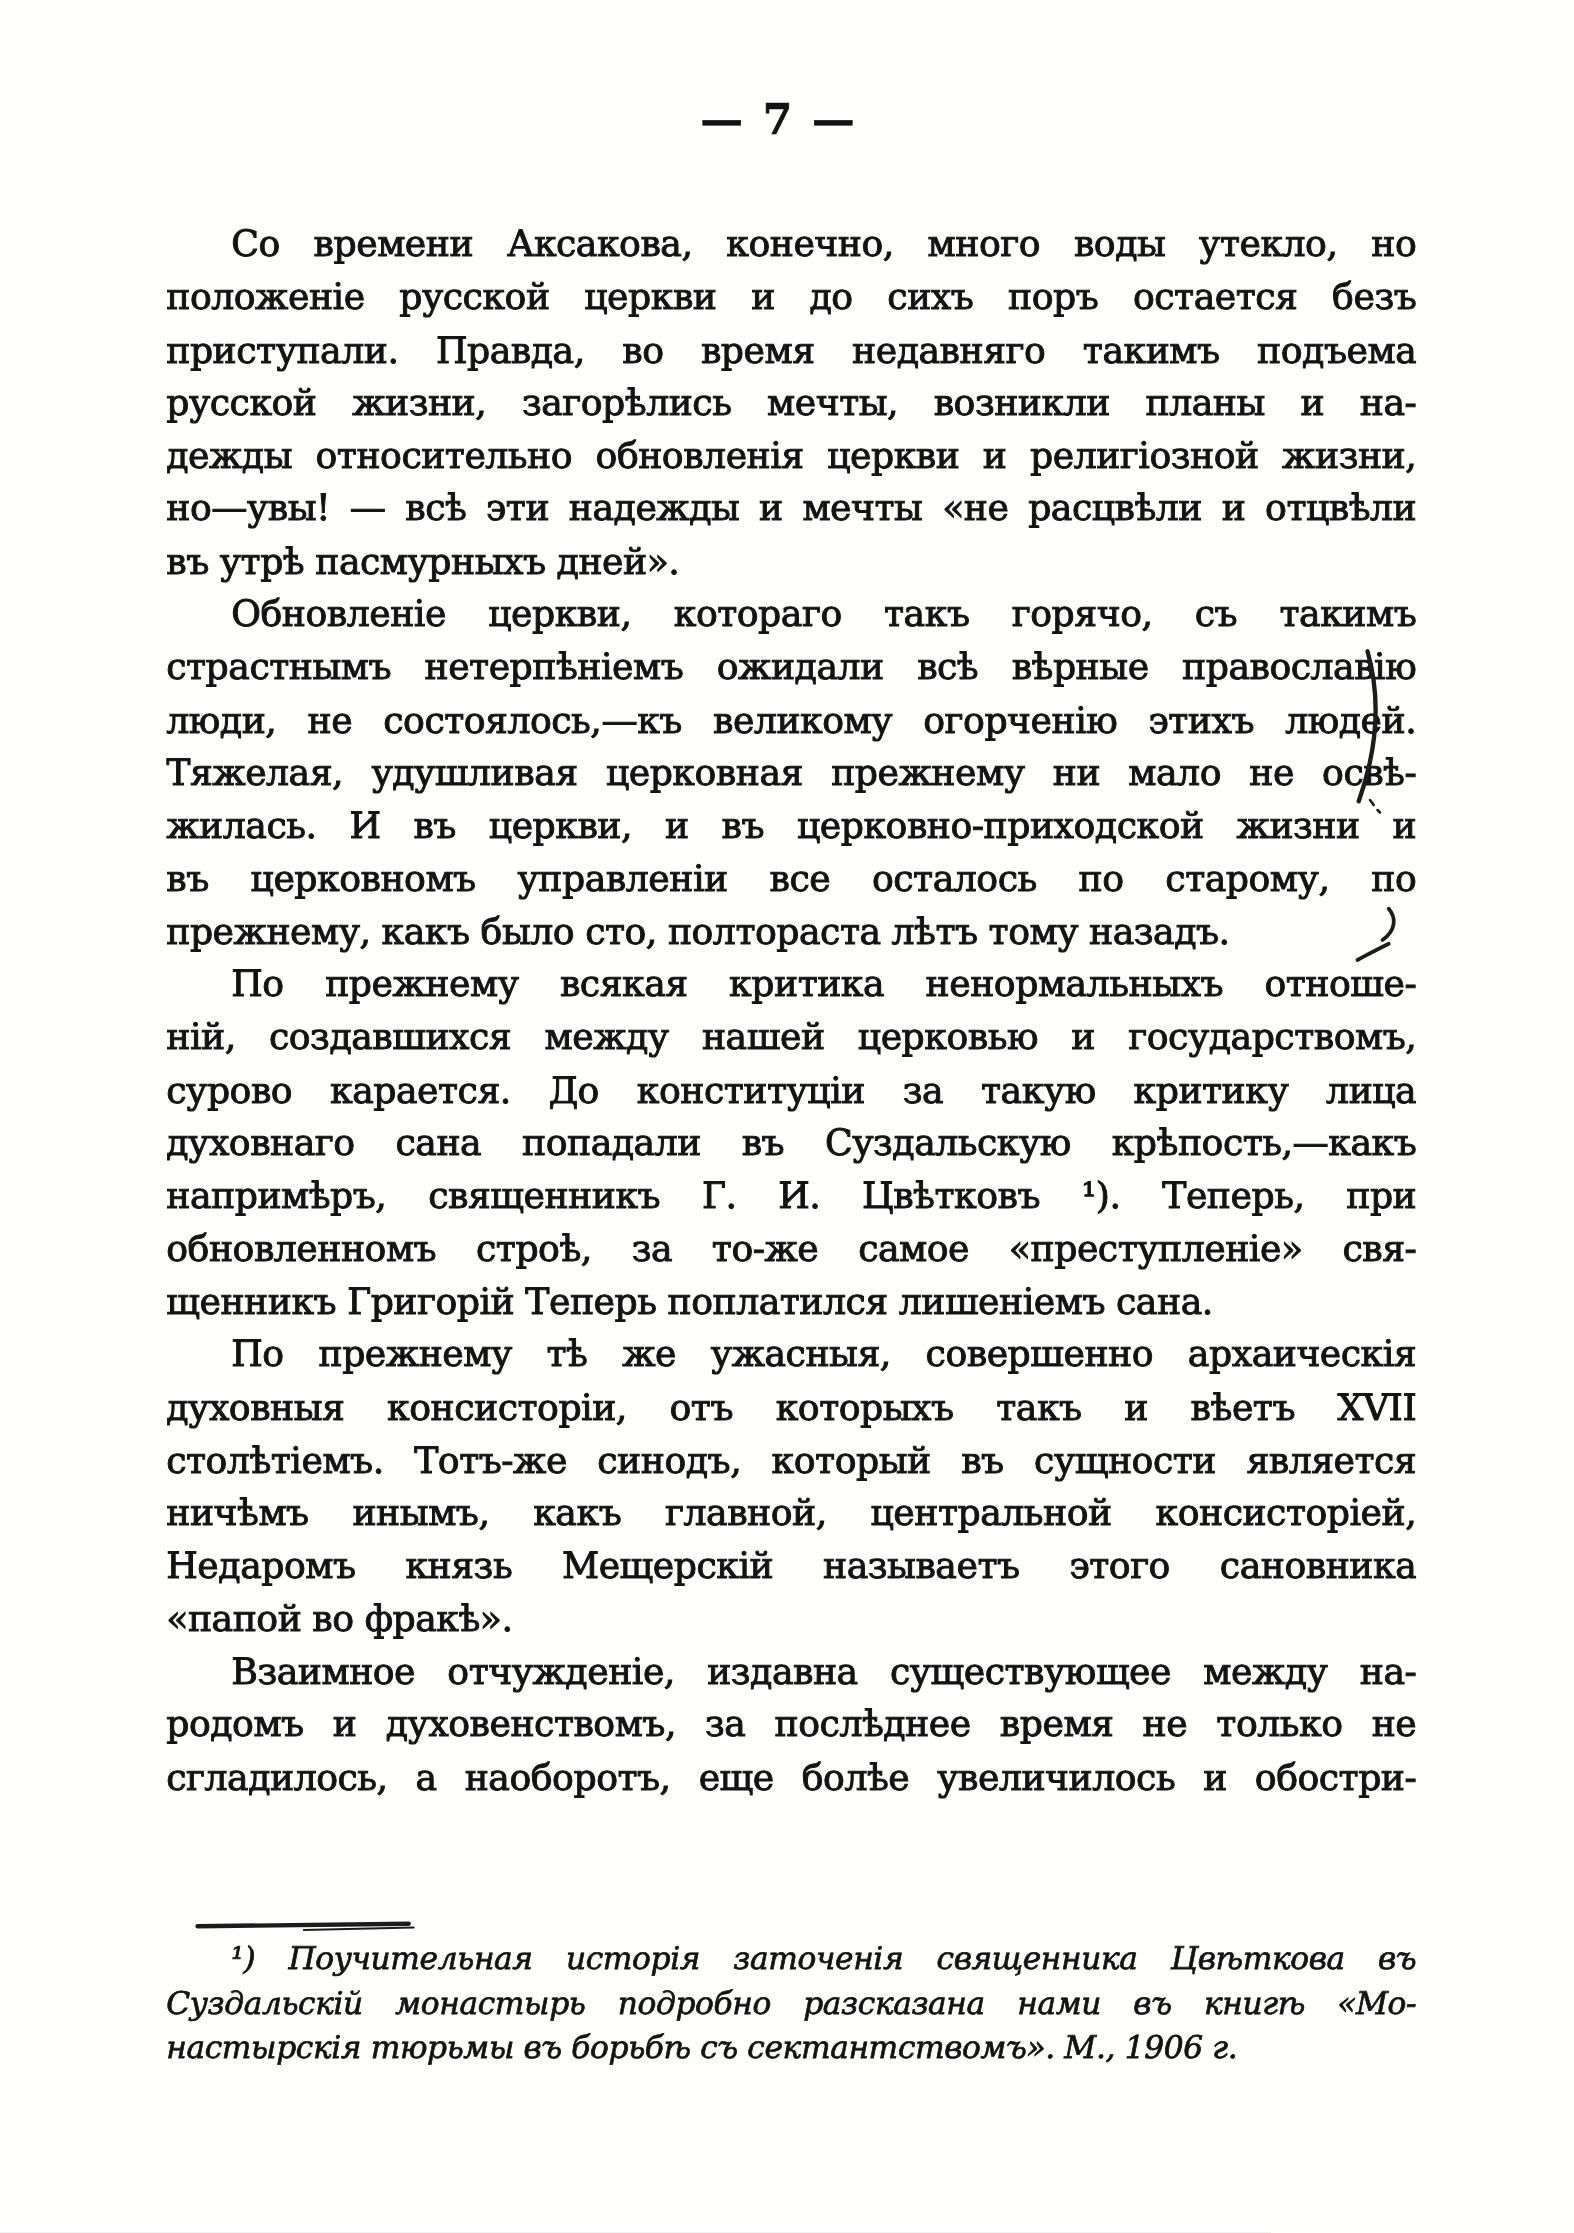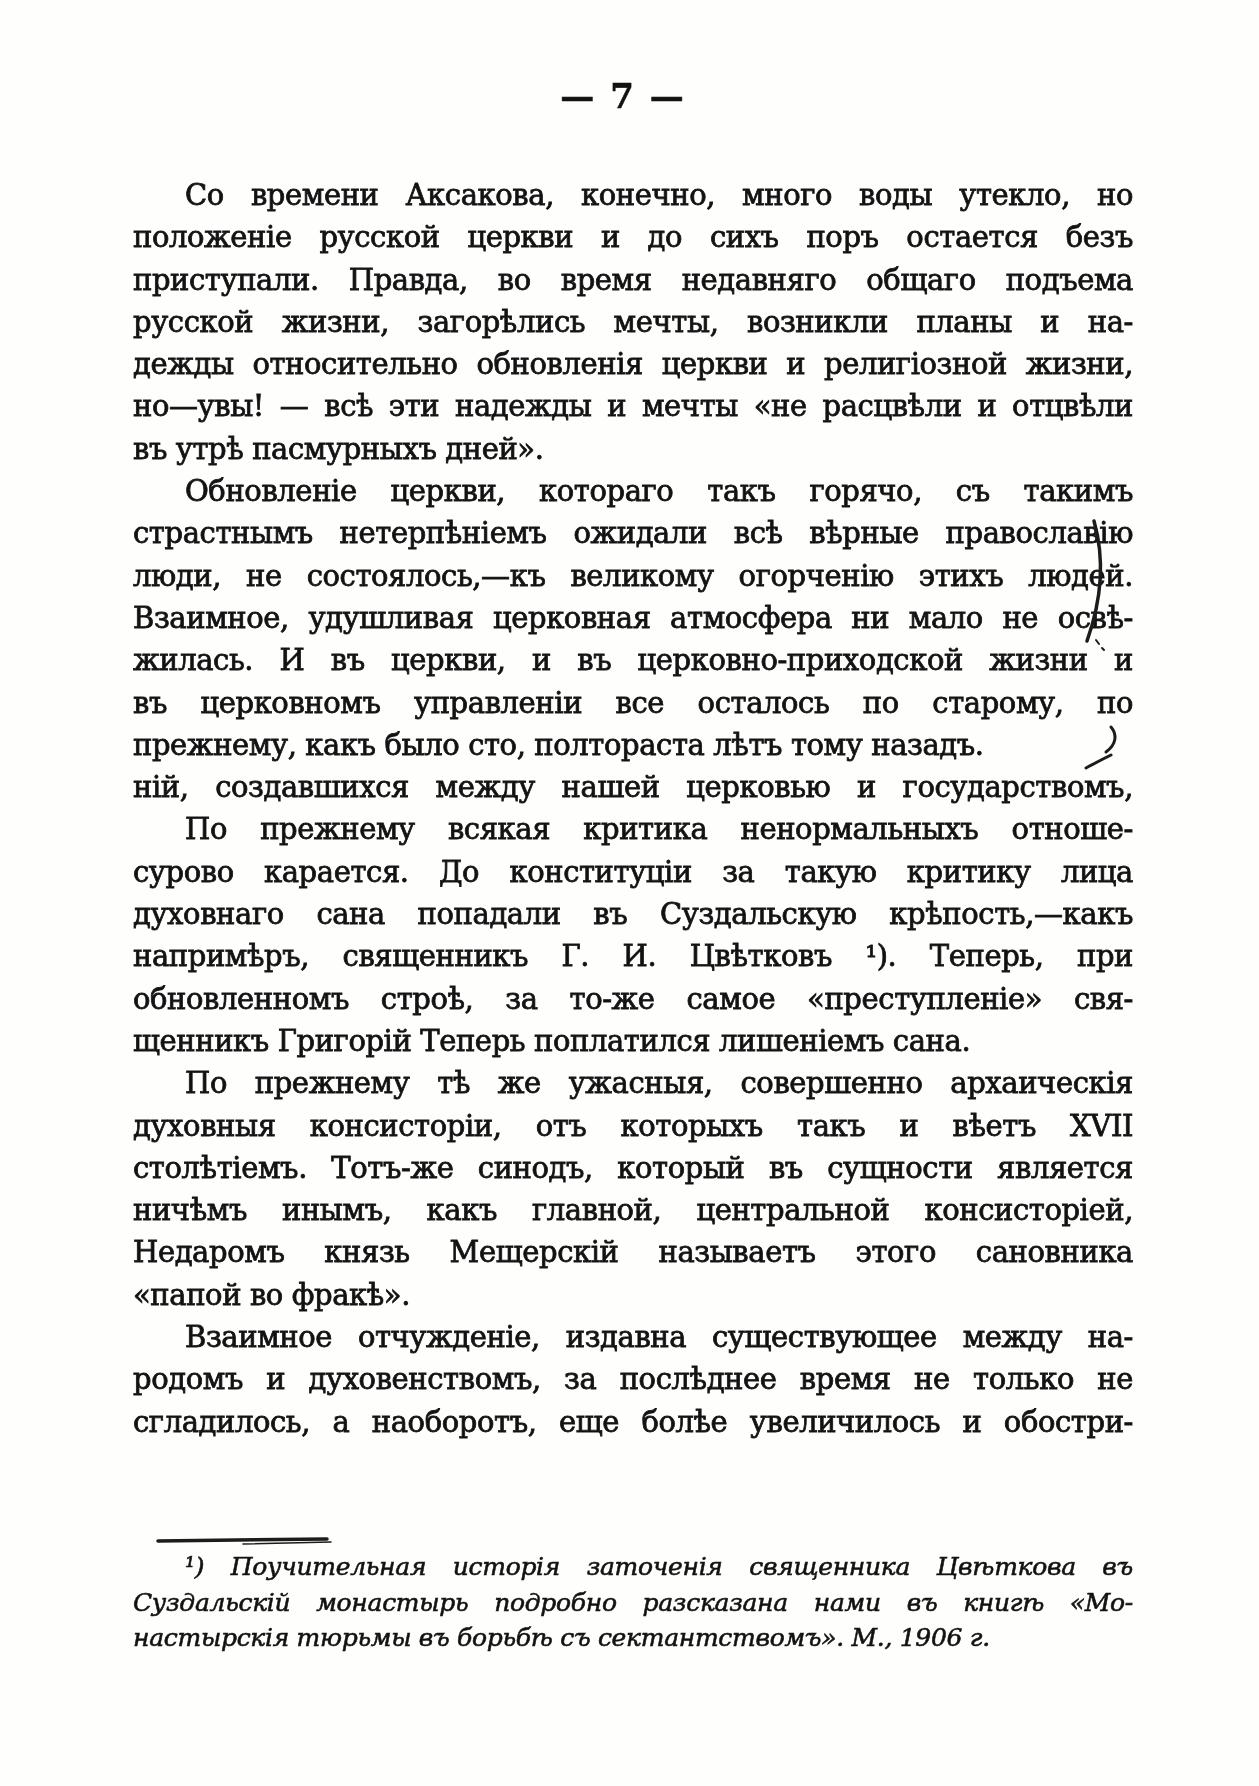--- a/index.html
+++ b/index.html
@@ -70,34 +70,34 @@
 </head>
 <body>
 
 <div class="page">
 
   <div class="page-header">— 7 —</div>
 
   <div class="body-text">
       <div class="line first">Со времени Аксакова, конечно, много воды утекло, но</div>
       <div class="line">положеніе русской церкви и до сихъ поръ остается безъ</div>
-      <div class="line">приступали. Правда, во время недавняго общаго подъема</div>
+      <div class="line">приступали. Правда, во время недавняго такимъ подъема</div>
       <div class="line">русской жизни, загорѣлись мечты, возникли планы и на-</div>
       <div class="line">дежды относительно обновленія церкви и религіозной жизни,</div>
       <div class="line">но—увы! — всѣ эти надежды и мечты «не расцвѣли и отцвѣли</div>
       <div class="line endline">въ утрѣ пасмурныхъ дней».</div>
       <div class="line first">Обновленіе церкви, котораго такъ горячо, съ такимъ</div>
       <div class="line">страстнымъ нетерпѣніемъ ожидали всѣ вѣрные православію</div>
       <div class="line">люди, не состоялось,—къ великому огорченію этихъ людей.</div>
-      <div class="line">Взаимное, удушливая церковная атмосфера ни мало не освѣ-</div>
+      <div class="line">Тяжелая, удушливая церковная прежнему ни мало не освѣ-</div>
       <div class="line">жилась. И въ церкви, и въ церковно-приходской жизни и</div>
       <div class="line">въ церковномъ управленіи все осталось по старому, по</div>
       <div class="line endline">прежнему, какъ было сто, полтораста лѣтъ тому назадъ.</div>
+      <div class="line first">По прежнему всякая критика ненормальныхъ отноше-</div>
       <div class="line">ній, создавшихся между нашей церковью и государствомъ,</div>
-      <div class="line first">По прежнему всякая критика ненормальныхъ отноше-</div>
       <div class="line">сурово карается. До конституціи за такую критику лица</div>
       <div class="line">духовнаго сана попадали въ Суздальскую крѣпость,—какъ</div>
       <div class="line">напримѣръ, священникъ Г. И. Цвѣтковъ ¹). Теперь, при</div>
       <div class="line">обновленномъ строѣ, за то-же самое «преступленіе» свя-</div>
       <div class="line endline">щенникъ Григорій Теперь поплатился лишеніемъ сана.</div>
       <div class="line first">По прежнему тѣ же ужасныя, совершенно архаическія</div>
       <div class="line">духовныя консисторіи, отъ которыхъ такъ и вѣетъ XVII</div>
       <div class="line">столѣтіемъ. Тотъ-же синодъ, который въ сущности является</div>
       <div class="line">ничѣмъ инымъ, какъ главной, центральной консисторіей,</div>
       <div class="line">Недаромъ князь Мещерскій называетъ этого сановника</div>

